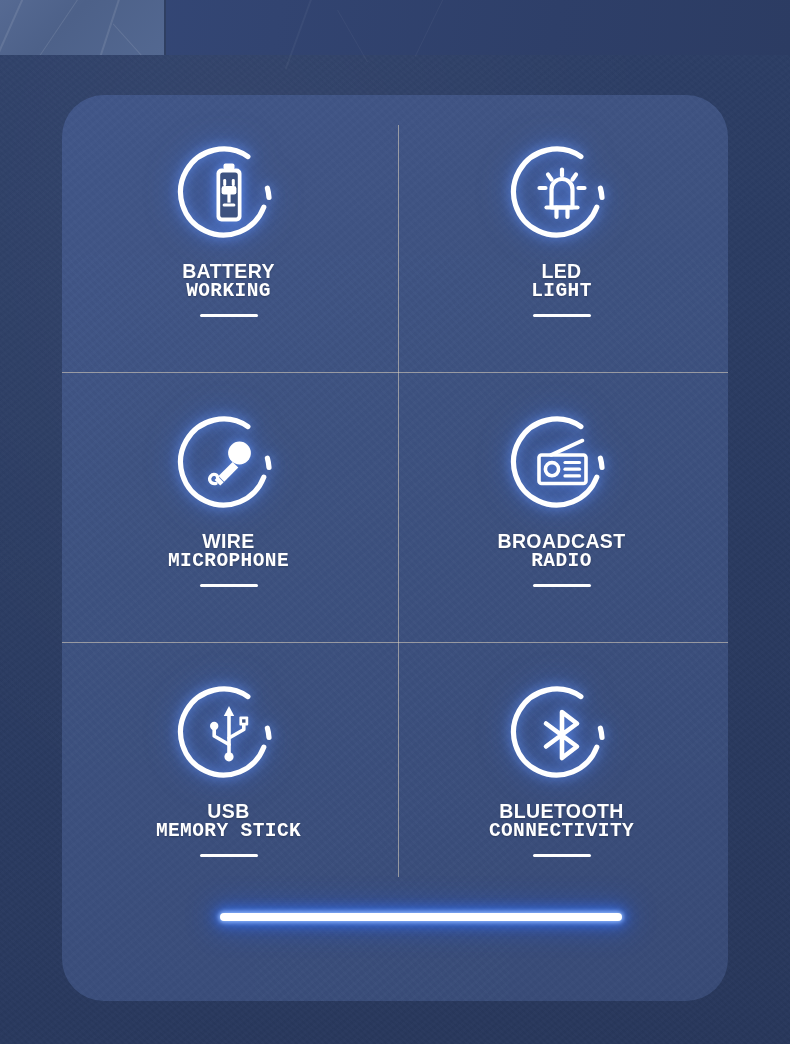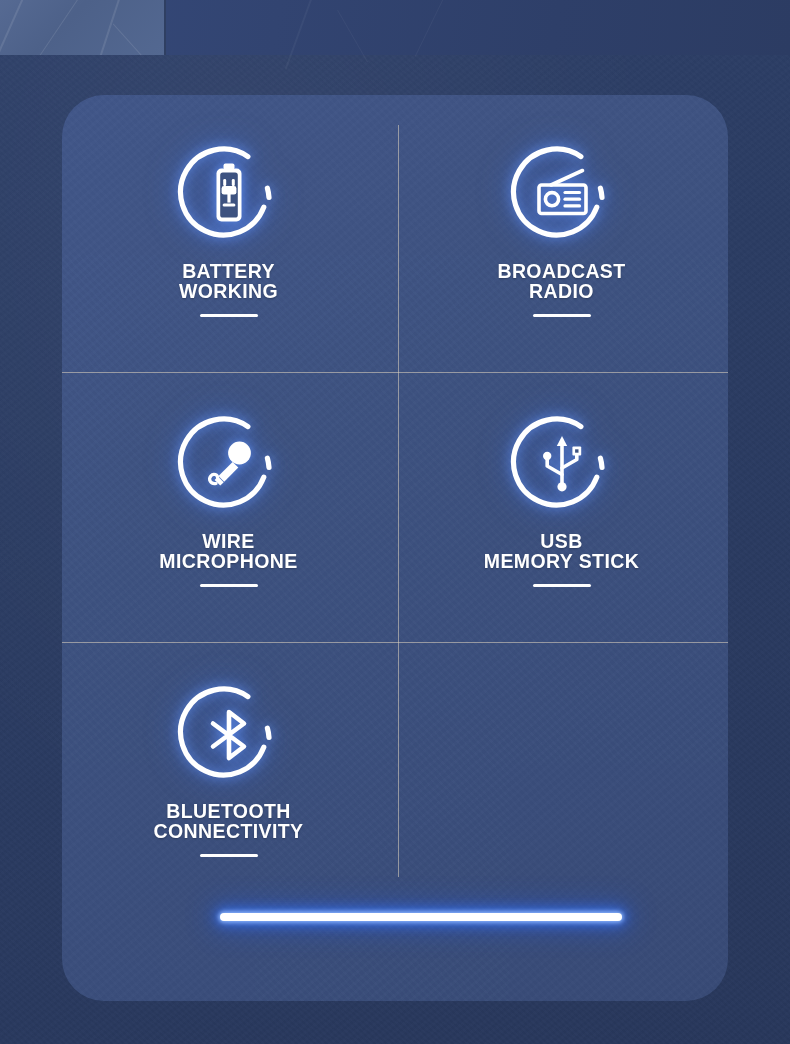--- a/index.html
+++ b/index.html
@@ -156,21 +156,21 @@
     color: #ffffff;
     font-size: 19.5px;
     font-weight: bold;
     letter-spacing: 0.4px;
     line-height: 1.05;
     text-align: center;
     text-transform: uppercase;
     text-shadow: 0 1px 2px rgba(0,0,0,0.25);
     white-space: nowrap;
   }
-  .label .l2 { display: block; }
+  .label .l2 { display: block; font-family: Liberation Mono, monospace; }
 
   .underline {
     margin-top: 12px;
     width: 58px;
     height: 3px;
     background: #ffffff;
     border-radius: 2px;
   }
 
   
@@ -227,20 +227,66 @@
           </g>
         </svg>
       </div>
       <div class="label">
         <span>BATTERY</span>
         <span class="l2">WORKING</span>
       </div>
       <div class="underline"></div>
     </div>
 
+    <div class="cell">
+      <div class="icon-wrap">
+        <svg width="104" height="104" viewBox="0 0 104 104">
+          <path class="ring" d="M 70.9 13.6 A 43 43 0 1 0 86.8 64.2"></path>
+          <path class="ring" d="M 90.4 45.2 A 43 43 0 0 1 92.0 54.5"></path>
+
+          <path class="glyph" d="M 41.5 64.5 L 41.5 46.5 A 10.5 10.5 0 0 1 62.5 46.5 L 62.5 64.5 Z"></path>
+
+          <line class="glyph" x1="36.5" y1="64.5" x2="67.5" y2="64.5"></line>
+          <line class="glyph" x1="46.5" y1="64.5" x2="46.5" y2="74.0"></line>
+          <line class="glyph" x1="57.5" y1="64.5" x2="57.5" y2="74.0"></line>
+
+          <line class="glyph" x1="52.0" y1="26.5" x2="52.0" y2="32.5"></line>
+          <line class="glyph" x1="38.0" y1="31.5" x2="41.5" y2="36.5"></line>
+          <line class="glyph" x1="66.0" y1="31.5" x2="62.5" y2="36.5"></line>
+          <line class="glyph" x1="29.5" y1="45.0" x2="35.5" y2="45.0"></line>
+          <line class="glyph" x1="68.5" y1="45.0" x2="74.5" y2="45.0"></line>
+        </svg>
+      </div>
+      <div class="label">
+        <span>LED</span>
+        <span class="l2">LIGHT</span>
+      </div>
+      <div class="underline"></div>
+    </div>
+
+    <div class="cell">
+      <div class="icon-wrap">
+        <svg width="104" height="104" viewBox="0 0 104 104">
+          <path class="ring" d="M 70.9 13.6 A 43 43 0 1 0 86.8 64.2"></path>
+          <path class="ring" d="M 90.4 45.2 A 43 43 0 0 1 92.0 54.5"></path>
+
+          <circle class="glyph-fill" cx="62.5" cy="40.0" r="11.4"></circle>
+
+          <path class="glyph-fill" d="M 55.6 48.9 L 41.5 63.0 L 47.2 68.7 L 61.3 54.6 Z"></path>
+          <path class="glyph-fill" d="M 41.0 63.5 L 37.6 66.9 L 43.3 72.6 L 46.7 69.2 Z"></path>
+
+          <path class="glyph" style="stroke-width:3.2" d="M 39.0 70.5 C 33.5 71.5 31.0 66.5 33.8 63.0 C 36.3 59.9 41.0 61.6 40.6 65.2"></path>
+        </svg>
+      </div>
+      <div class="label">
+        <span>WIRE</span>
+        <span class="l2">MICROPHONE</span>
+      </div>
+      <div class="underline"></div>
+    </div>
 
     <div class="cell">
       <div class="icon-wrap">
         <svg width="104" height="104" viewBox="0 0 104 104">
           <path class="ring" d="M 70.9 13.6 A 43 43 0 1 0 86.8 64.2"></path>
           <path class="ring" d="M 90.4 45.2 A 43 43 0 0 1 92.0 54.5"></path>
 
           <line class="glyph" style="stroke-width:3.6" x1="41.0" y1="42.0" x2="72.5" y2="27.5"></line>
 
           <rect class="glyph" style="stroke-width:3.6" x="29.0" y="42.0" width="47.0" height="28.5" rx="2.6"></rect>
@@ -248,41 +294,20 @@
           <circle class="glyph" style="stroke-width:3.6" cx="42.0" cy="56.2" r="6.6"></circle>
 
           <line class="glyph" style="stroke-width:3.2" x1="55.0" y1="49.5" x2="69.5" y2="49.5"></line>
           <line class="glyph" style="stroke-width:3.2" x1="55.0" y1="56.2" x2="69.5" y2="56.2"></line>
           <line class="glyph" style="stroke-width:3.2" x1="55.0" y1="62.9" x2="69.5" y2="62.9"></line>
         </svg>
       </div>
       <div class="label">
         <span>BROADCAST</span>
         <span class="l2">RADIO</span>
-      </div>
-      <div class="underline"></div>
-    </div>
-
-    <div class="cell">
-      <div class="icon-wrap">
-        <svg width="104" height="104" viewBox="0 0 104 104">
-          <path class="ring" d="M 70.9 13.6 A 43 43 0 1 0 86.8 64.2"></path>
-          <path class="ring" d="M 90.4 45.2 A 43 43 0 0 1 92.0 54.5"></path>
-
-          <circle class="glyph-fill" cx="62.5" cy="40.0" r="11.4"></circle>
-
-          <path class="glyph-fill" d="M 55.6 48.9 L 41.5 63.0 L 47.2 68.7 L 61.3 54.6 Z"></path>
-          <path class="glyph-fill" d="M 41.0 63.5 L 37.6 66.9 L 43.3 72.6 L 46.7 69.2 Z"></path>
-
-          <path class="glyph" style="stroke-width:3.2" d="M 39.0 70.5 C 33.5 71.5 31.0 66.5 33.8 63.0 C 36.3 59.9 41.0 61.6 40.6 65.2"></path>
-        </svg>
-      </div>
-      <div class="label">
-        <span>WIRE</span>
-        <span class="l2">MICROPHONE</span>
       </div>
       <div class="underline"></div>
     </div>
 
     <div class="cell">
       <div class="icon-wrap">
         <svg width="104" height="104" viewBox="0 0 104 104">
           <path class="ring" d="M 70.9 13.6 A 43 43 0 1 0 86.8 64.2"></path>
           <path class="ring" d="M 90.4 45.2 A 43 43 0 0 1 92.0 54.5"></path>
 

